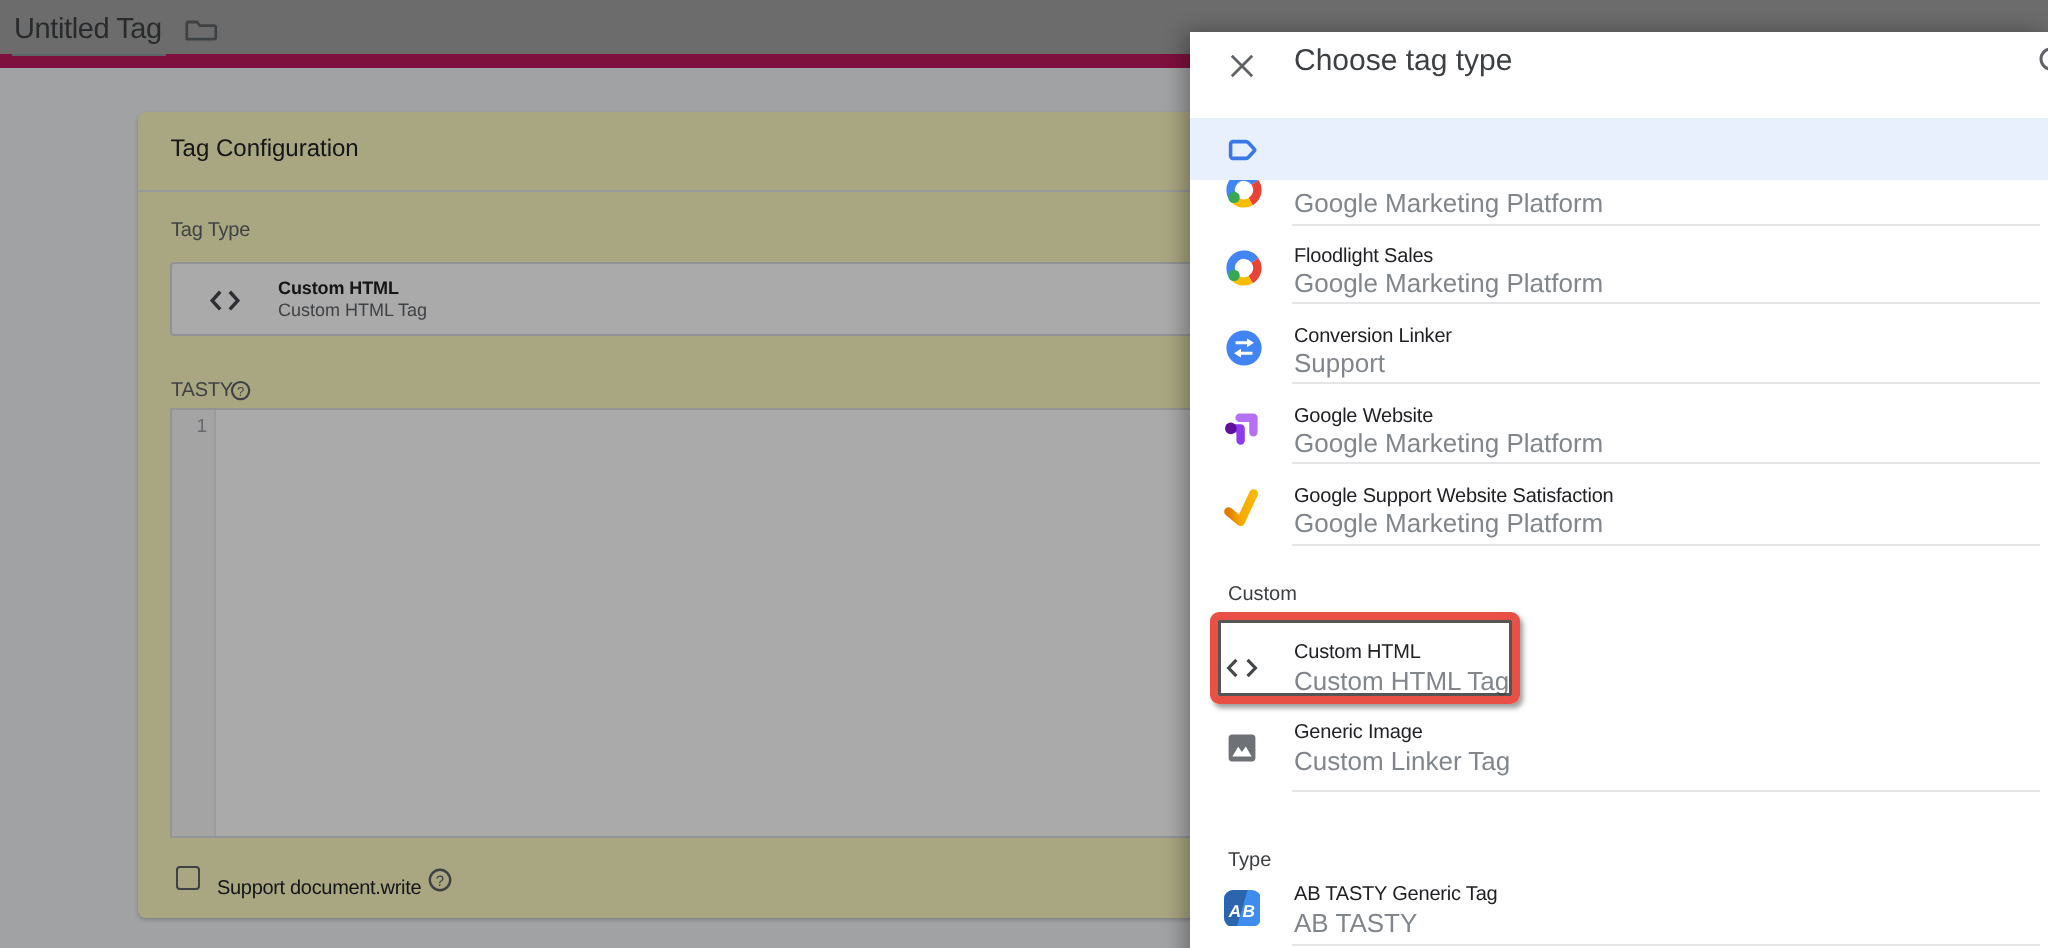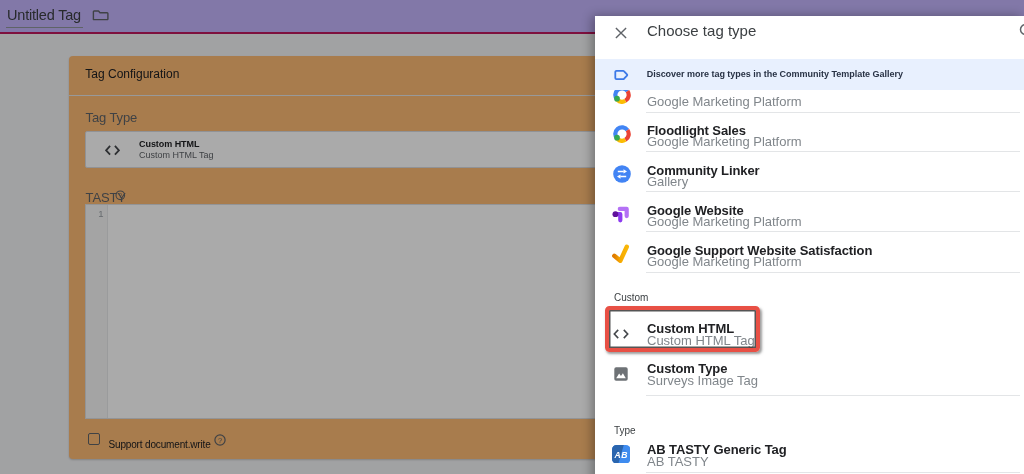--- a/index.html
+++ b/index.html
@@ -1,36 +1,36 @@
 <!DOCTYPE html>
 <html><head><meta charset="utf-8"><style>
 *{margin:0;padding:0;box-sizing:border-box}
 html,body{width:1024px;height:474px;overflow:hidden}
 body{font-family:"Liberation Sans",sans-serif;position:relative;background:#f2f3f5;-webkit-font-smoothing:antialiased}
-#topbar{position:absolute;left:0;top:0;width:1024px;height:34px;background:#c4b5fd;border-bottom:2px solid #be185d}
+#topbar{position:absolute;left:0;top:0;width:1024px;height:34px;background:#a3a3a3;border-bottom:7px solid #be185d}
 #pgtitle{position:absolute;left:7px;top:6.8px;font-size:14.5px;letter-spacing:-.2px;color:#3c4043}
 #underline{position:absolute;left:6px;top:27px;width:77px;height:1px;background:#8f959b}
-#card{position:absolute;left:69px;top:55.5px;width:955px;height:403.5px;background:#fdba74;border-radius:4px;box-shadow:0 1px 2px rgba(0,0,0,.2)}
+#card{position:absolute;left:69px;top:55.5px;width:955px;height:403.5px;background:#fef9c3;border-radius:4px;box-shadow:0 1px 2px rgba(0,0,0,.2)}
 #cardhead{position:absolute;left:0;top:0;width:100%;height:40.5px;border-bottom:1px solid #e4e6e8}
 #cardhead span{position:absolute;left:16.3px;top:11.7px;font-size:12px;color:#202124}
-.lbl{position:absolute;font-size:13px;letter-spacing:-.1px;color:#5f6368}
+.lbl{position:absolute;font-size:10px;letter-spacing:-.1px;color:#5f6368}
 #selbox{position:absolute;left:15.5px;top:75.5px;width:915px;height:36.5px;border:1px solid #dadce0;border-radius:2px;background:#fff}
 #selbox .t1{position:absolute;left:53.5px;top:6.5px;font-size:9px;font-weight:bold;letter-spacing:-.05px;color:#202124}
 #selbox .t2{position:absolute;left:53.5px;top:17.5px;font-size:9px;color:#5f6368}
 #editor{position:absolute;left:15.5px;top:148px;width:915px;height:215px;border:1px solid #dddfe1;background:#fff}
 #gutter{position:absolute;left:0;top:0;width:22.5px;height:100%;background:#f6f7f7;border-right:1px solid #e8e9ea}
 #gutter span{position:absolute;right:3.5px;top:3.5px;font-size:9.5px;color:#9aa0a6}
 #cb{position:absolute;left:19px;top:377.3px;width:12.3px;height:12.3px;border:1.5px solid #5f6368;border-radius:2px}
 #cblbl{position:absolute;left:39.5px;top:383px;font-size:10px;letter-spacing:-.16px;color:#202124}
 #overlay{position:absolute;left:0;top:0;width:1024px;height:474px;background:rgba(0,0,0,.335)}
 #panel{position:absolute;left:595px;top:16px;width:429px;height:474px;background:#fff;box-shadow:-3px 0 10px rgba(0,0,0,.32);overflow:hidden}
 #ptitle{position:absolute;left:52px;top:6.4px;font-size:15px;color:#3c4043}
 #banner{position:absolute;left:0;top:43px;width:429px;height:31px;background:#e8f0fe}
 #banner span{position:absolute;left:51.7px;top:9.7px;font-size:9px;font-weight:bold;letter-spacing:-.02px;color:#283245}
-.rt{position:absolute;left:52px;font-size:13px;font-weight:bold;letter-spacing:-.1px;color:#202124;white-space:nowrap}
+.rt{position:absolute;left:52px;font-size:10px;font-weight:normal;letter-spacing:-.1px;color:#202124;white-space:nowrap}
 .rs{position:absolute;left:52px;font-size:13px;color:#80868b;white-space:nowrap}
 .dv{position:absolute;left:50.7px;right:4px;height:1px;background:#e3e5e7}
 .sh{position:absolute;left:19px;font-size:10px;color:#3c4043}
 #redbox{position:absolute;left:10px;top:289.5px;width:155px;height:46.5px;border:4px solid #e85045;border-radius:4.5px;box-shadow:inset 0 0 0 1.5px rgba(55,55,55,.85), 1.5px 2px 2.5px rgba(60,60,60,.5)}
 .ico{position:absolute}
 </style></head>
 <body>
 
 <div id="topbar">
   <span id="pgtitle">Untitled Tag</span>
@@ -84,43 +84,42 @@
     <path d="M 5.49 -3.84 A 6.7 6.7 0 0 1 3.35 5.80" fill="none" stroke="#ea4335" stroke-width="4.2"></path>
     <path d="M 3.35 5.80 A 6.7 6.7 0 0 1 -4.74 4.74" fill="none" stroke="#fbbc04" stroke-width="4.2"></path>
     <circle cx="-5.0" cy="3.7" r="2.85" fill="#34a853"></circle>
   </svg>
   <span class="rs" style="top:78.2px">Google Marketing Platform</span>
 
   <div id="banner">
     <svg class="ico" style="left:19px;top:9.6px" width="15" height="12" viewBox="0 0 15 12">
       <path d="M2.5 1.8 h6.6 a1.3 1.3 0 0 1 1 .5 l2.9 3.1 a.85.85 0 0 1 0 1.2 l-2.9 3.1 a1.3 1.3 0 0 1-1 .5 h-6.6 a1.2 1.2 0 0 1-1.2-1.2 v-6 a1.2 1.2 0 0 1 1.2-1.2 z" fill="none" stroke="#3b78e7" stroke-width="1.8"></path>
     </svg>
-    <span>Discover more tag types in the Community Template Gallery</span>
   </div>
 
   <div class="dv" style="top:95.5px"></div>
 
   <svg class="ico" style="left:18px;top:109.3px" width="18" height="18" viewBox="-9 -9 18 18">
     <path d="M -4.74 4.74 A 6.7 6.7 0 1 1 5.49 -3.84" fill="none" stroke="#4285f4" stroke-width="4.2"></path>
     <path d="M 5.49 -3.84 A 6.7 6.7 0 0 1 3.35 5.80" fill="none" stroke="#ea4335" stroke-width="4.2"></path>
     <path d="M 3.35 5.80 A 6.7 6.7 0 0 1 -4.74 4.74" fill="none" stroke="#fbbc04" stroke-width="4.2"></path>
     <circle cx="-5.0" cy="3.7" r="2.85" fill="#34a853"></circle>
   </svg>
   <span class="rt" style="top:106.6px">Floodlight Sales</span>
   <span class="rs" style="top:117.6px">Google Marketing Platform</span>
   <div class="dv" style="top:134.7px"></div>
 
   <svg class="ico" style="left:18.2px;top:149.4px" width="18" height="18" viewBox="-9 -9 18 18">
     <circle cx="0" cy="0" r="8.8" fill="#4284f4"></circle>
     <path d="M-4.2 -2.6 H1.7 M4.2 2.6 H-1.7" stroke="#fff" stroke-width="1.5"></path>
     <path d="M1.5 -4.8 L5.0 -2.6 L1.5 -0.4 Z" fill="#fff"></path>
     <path d="M-1.5 0.4 L-5.0 2.6 L-1.5 4.8 Z" fill="#fff"></path>
   </svg>
-  <span class="rt" style="top:146.8px">Community Linker</span>
-  <span class="rs" style="top:157.8px">Gallery</span>
+  <span class="rt" style="top:146.8px">Conversion Linker</span>
+  <span class="rs" style="top:157.8px">Support</span>
   <div class="dv" style="top:174.9px"></div>
 
   <svg class="ico" style="left:17px;top:188px" width="20" height="20" viewBox="0 0 20 20">
     <path d="M7.8 4.9 H14.7 V12.1" fill="none" stroke="#b471f5" stroke-width="4.2" stroke-linecap="round" stroke-linejoin="round"></path>
     <path d="M3.5 10.2 H8.3 V16.3" fill="none" stroke="#8d3bf0" stroke-width="4.2" stroke-linecap="round" stroke-linejoin="round"></path>
     <circle cx="3.4" cy="10.2" r="2.9" fill="#60119c"></circle>
   </svg>
   <span class="rt" style="top:187px">Google Website</span>
   <span class="rs" style="top:198px">Google Marketing Platform</span>
   <div class="dv" style="top:215.4px"></div>
@@ -145,22 +144,22 @@
     <path d="M5.2 0.9 1.3 5.0 5.2 9.1 M10.8 0.9 14.7 5.0 10.8 9.1" fill="none" stroke="#44474b" stroke-width="1.6"></path>
   </svg>
   <span class="rt" style="top:305.3px">Custom HTML</span>
   <span class="rs" style="top:316.8px">Custom HTML Tag</span>
   <div id="redbox"></div>
 
   <svg class="ico" style="left:18.8px;top:351.3px" width="14" height="14" viewBox="0 0 14 14">
     <rect x="0.3" y="0.3" width="13.4" height="13.4" rx="1.8" fill="#6e7276"></rect>
     <path d="M2.2 11.3 L5.1 6.4 L7 9.0 L8.9 6.2 L11.8 11.3 Z" fill="#fff"></path>
   </svg>
-  <span class="rt" style="top:345.4px">Custom Type</span>
-  <span class="rs" style="top:357.4px">Surveys Image Tag</span>
+  <span class="rt" style="top:345.4px">Generic Image</span>
+  <span class="rs" style="top:357.4px">Custom Linker Tag</span>
   <div class="dv" style="top:379px"></div>
 
   <span class="sh" style="top:408.8px">Type</span>
 
   <svg class="ico" style="left:16.8px;top:428.8px" width="18.5" height="18.5" viewBox="0 0 18.5 18.5">
     <defs>
         <clipPath id="rr">
           <rect x="0" y="0" width="18.5" height="18.5" rx="4.6"></rect>
         </clipPath>
       </defs>

